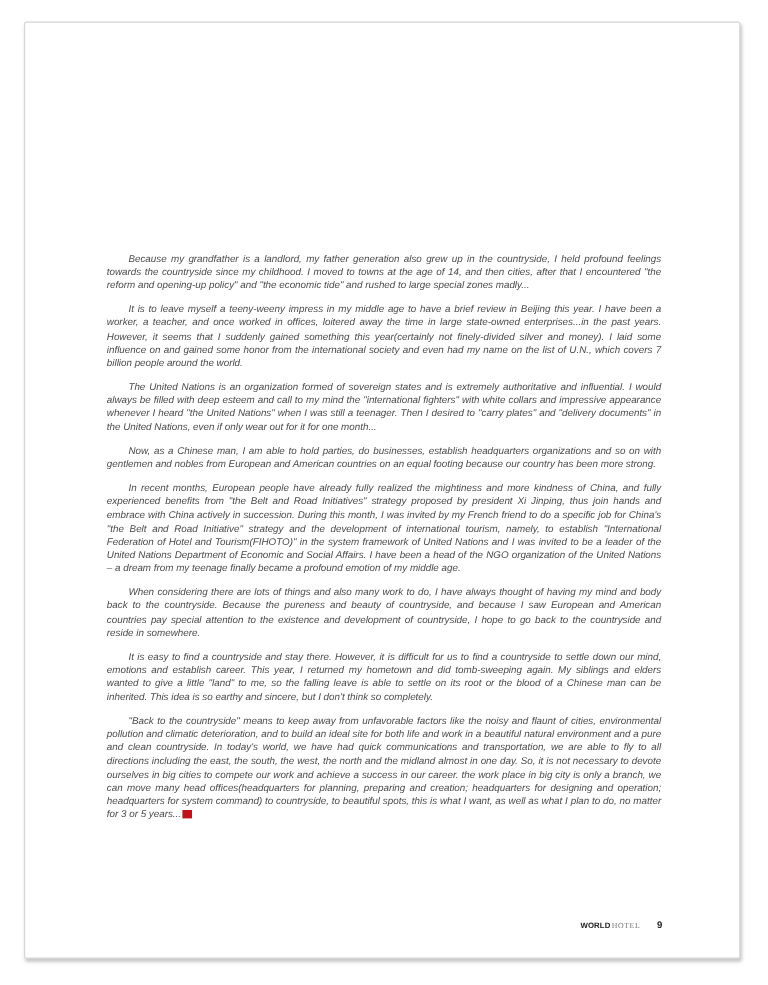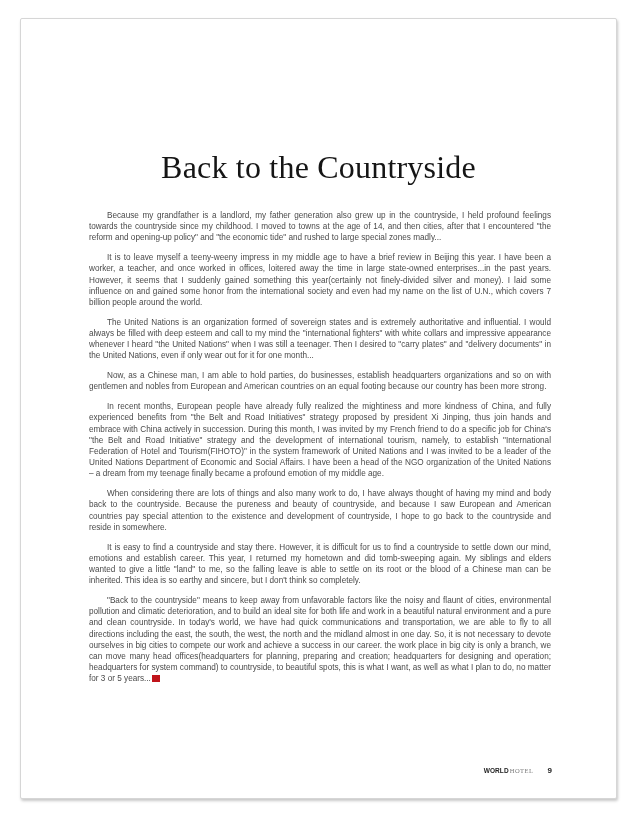--- a/index.html
+++ b/index.html
@@ -46,20 +46,21 @@
       width: 462px;
       font-family: "Liberation Sans", sans-serif;
       font-size: 8.2px;
       line-height: 11.2px;
       color: #4a4a4a;
       text-align: justify;
     }
     .body-text p {
       margin: 0 0 8.6px 0;
       text-indent: 18px;
+      font-style: italic;
     }
     .end-mark {
       display: inline-block;
       width: 8px;
       height: 7px;
       background: #c0141b;
       vertical-align: -1px;
       margin-left: 1px;
     }
     .footer {
@@ -87,21 +88,20 @@
       font-size: 8px;
       font-weight: bold;
       color: #222;
       margin-left: 14px;
     }
   </style>
 </head>
 <body>
 
 <div class="page">
-  <h1 class="title">Back to the Countryside</h1>
 
   <div class="body-text">
     <p>Because my grandfather is a landlord, my father generation also grew up in the countryside, I held profound feelings towards the countryside since my childhood. I moved to towns at the age of 14, and then cities, after that I encountered "the reform and opening-up policy" and "the economic tide" and rushed to large special zones madly...</p>
     <p>It is to leave myself a teeny-weeny impress in my middle age to have a brief review in Beijing this year. I have been a worker, a teacher, and once worked in offices, loitered away the time in large state-owned enterprises...in the past years. However, it seems that I suddenly gained something this year(certainly not finely-divided silver and money). I laid some influence on and gained some honor from the international society and even had my name on the list of U.N., which covers 7 billion people around the world.</p>
     <p>The United Nations is an organization formed of sovereign states and is extremely authoritative and influential. I would always be filled with deep esteem and call to my mind the "international fighters" with white collars and impressive appearance whenever I heard "the United Nations" when I was still a teenager. Then I desired to "carry plates" and "delivery documents" in the United Nations, even if only wear out for it for one month...</p>
     <p>Now, as a Chinese man, I am able to hold parties, do businesses, establish headquarters organizations and so on with gentlemen and nobles from European and American countries on an equal footing because our country has been more strong.</p>
     <p>In recent months, European people have already fully realized the mightiness and more kindness of China, and fully experienced benefits from "the Belt and Road Initiatives" strategy proposed by president Xi Jinping, thus join hands and embrace with China actively in succession. During this month, I was invited by my French friend to do a specific job for China's  "the Belt and Road Initiative" strategy and the development of international tourism, namely, to establish "International Federation of Hotel and Tourism(FIHOTO)"   in the system framework of United Nations and I was invited to be a leader of the United Nations Department of Economic and Social Affairs. I have been a head of the NGO organization of the United Nations – a dream from my teenage finally became a profound emotion of my middle age.</p>
     <p>When considering there are lots of things and also many work to do, I have always thought of having my mind and body back to the countryside. Because the pureness and beauty of countryside, and because I saw European and American countries pay special attention to the existence and development of countryside, I hope to go back to the countryside and reside in somewhere.</p>
     <p>It is easy to find a countryside and stay there. However, it is difficult for us to find a countryside to settle down our mind, emotions and establish career. This year, I returned my hometown and did tomb-sweeping again. My siblings and elders wanted to give a little "land" to me, so the falling leave is able to settle on its root or the blood of a Chinese man can be inherited. This idea is so  earthy and sincere, but I don't think so completely.</p>
     <p><span>"Back to the countryside" means to keep away from unfavorable factors like the noisy and flaunt of cities, environmental pollution and climatic deterioration, and to build an ideal site for both life and work in a beautiful natural environment and a pure and clean countryside. In today's world, we have had quick communications and transportation, we are able to fly to all directions including the east, the south, the west, the north and the midland almost in one day. So, it is not necessary to devote ourselves in big cities to compete our work and achieve a success in our career. the work place in big city is only a branch, we can move many head offices(headquarters for planning, preparing and creation; headquarters for designing and operation; headquarters for system command) to countryside, to beautiful spots, this is what I want, as well as what I plan to do, no matter for 3 or 5 years...</span><span class="end-mark" style="background: rgb(192, 20, 27);"></span></p>

